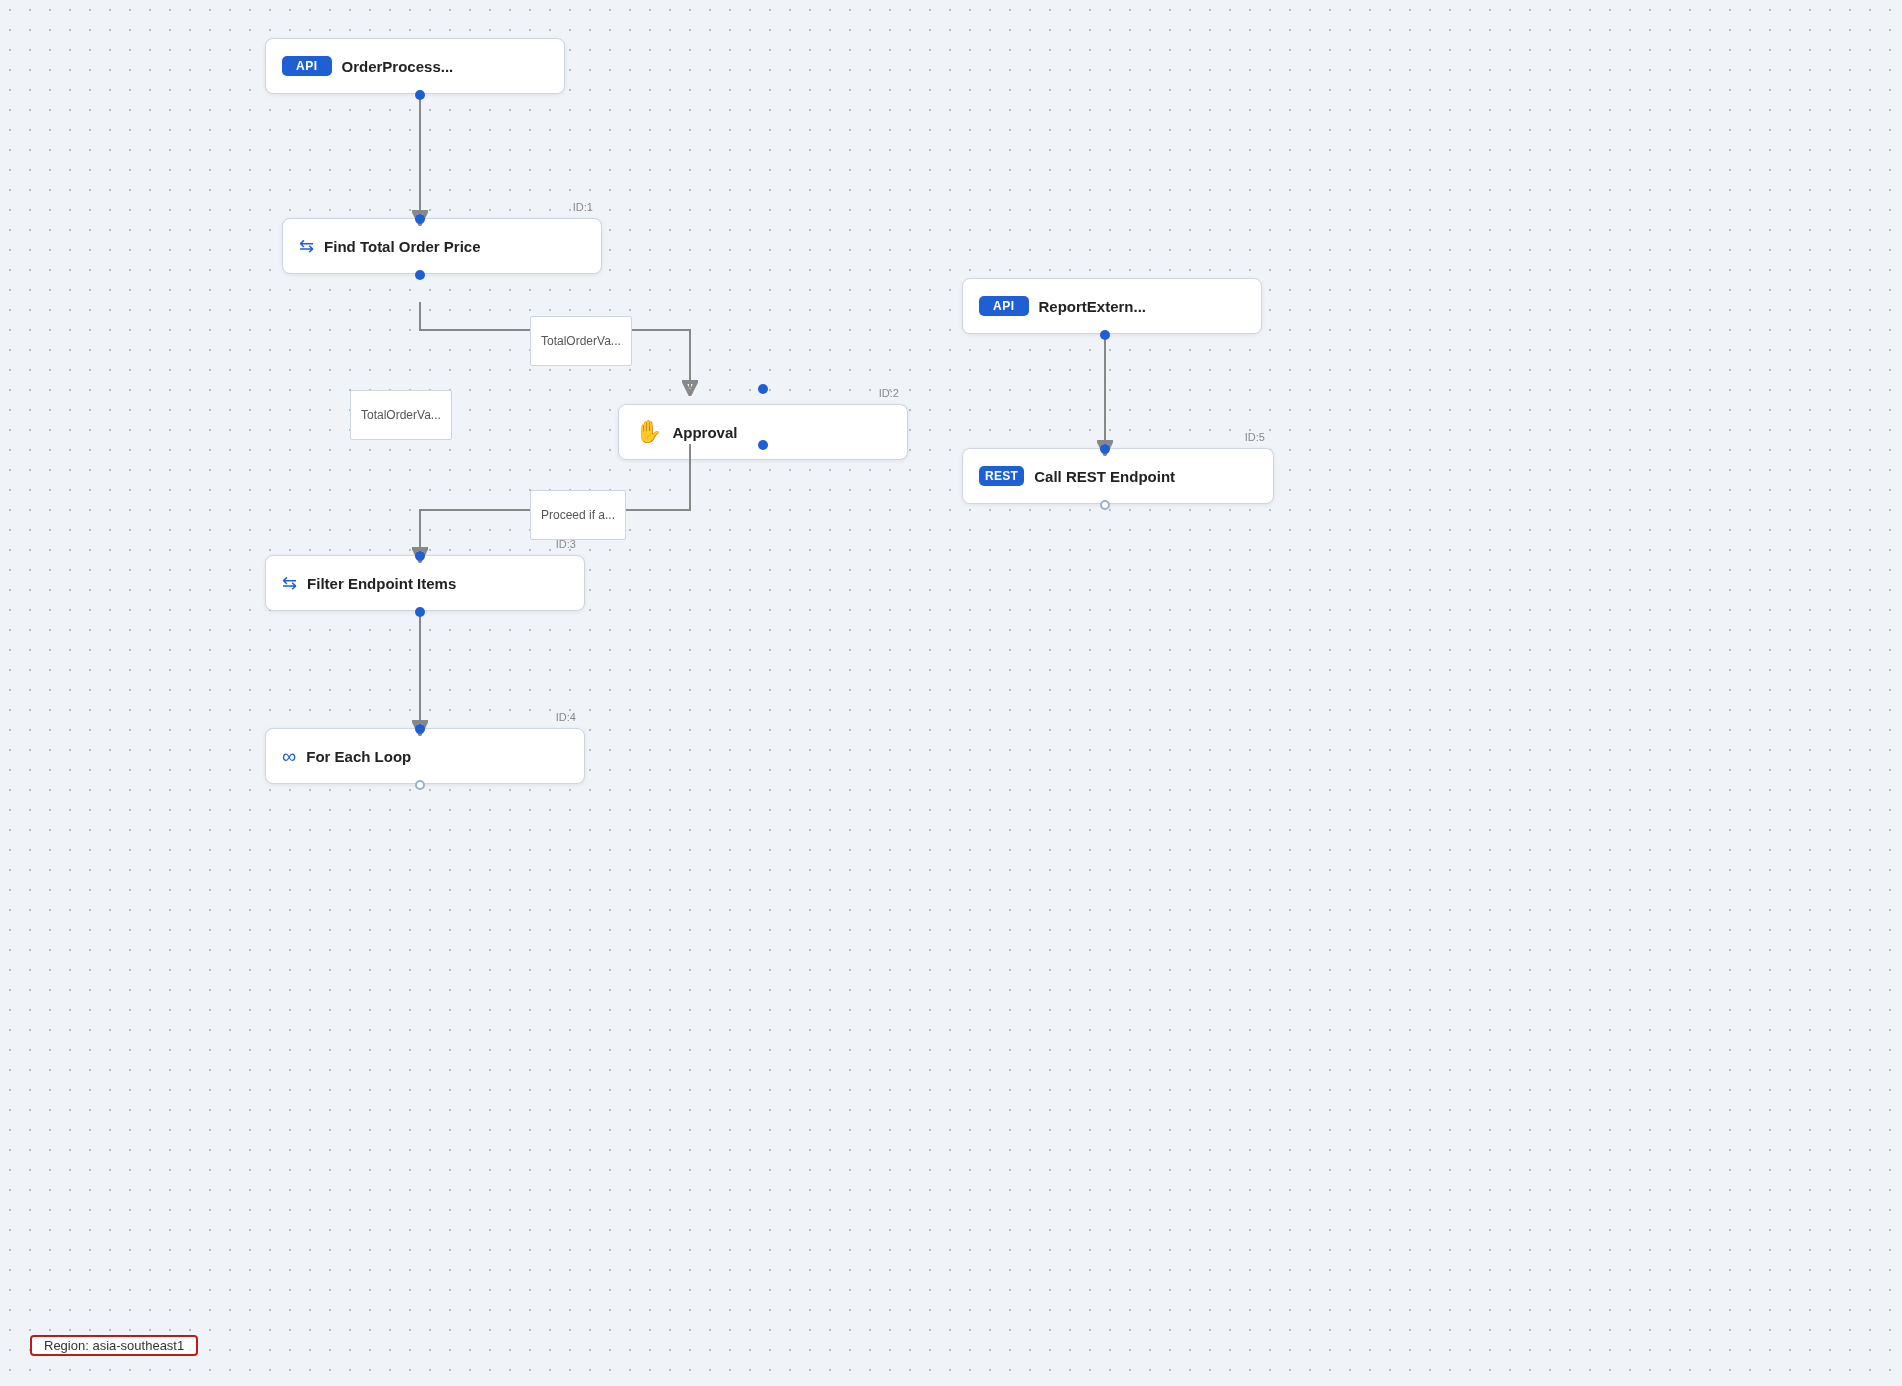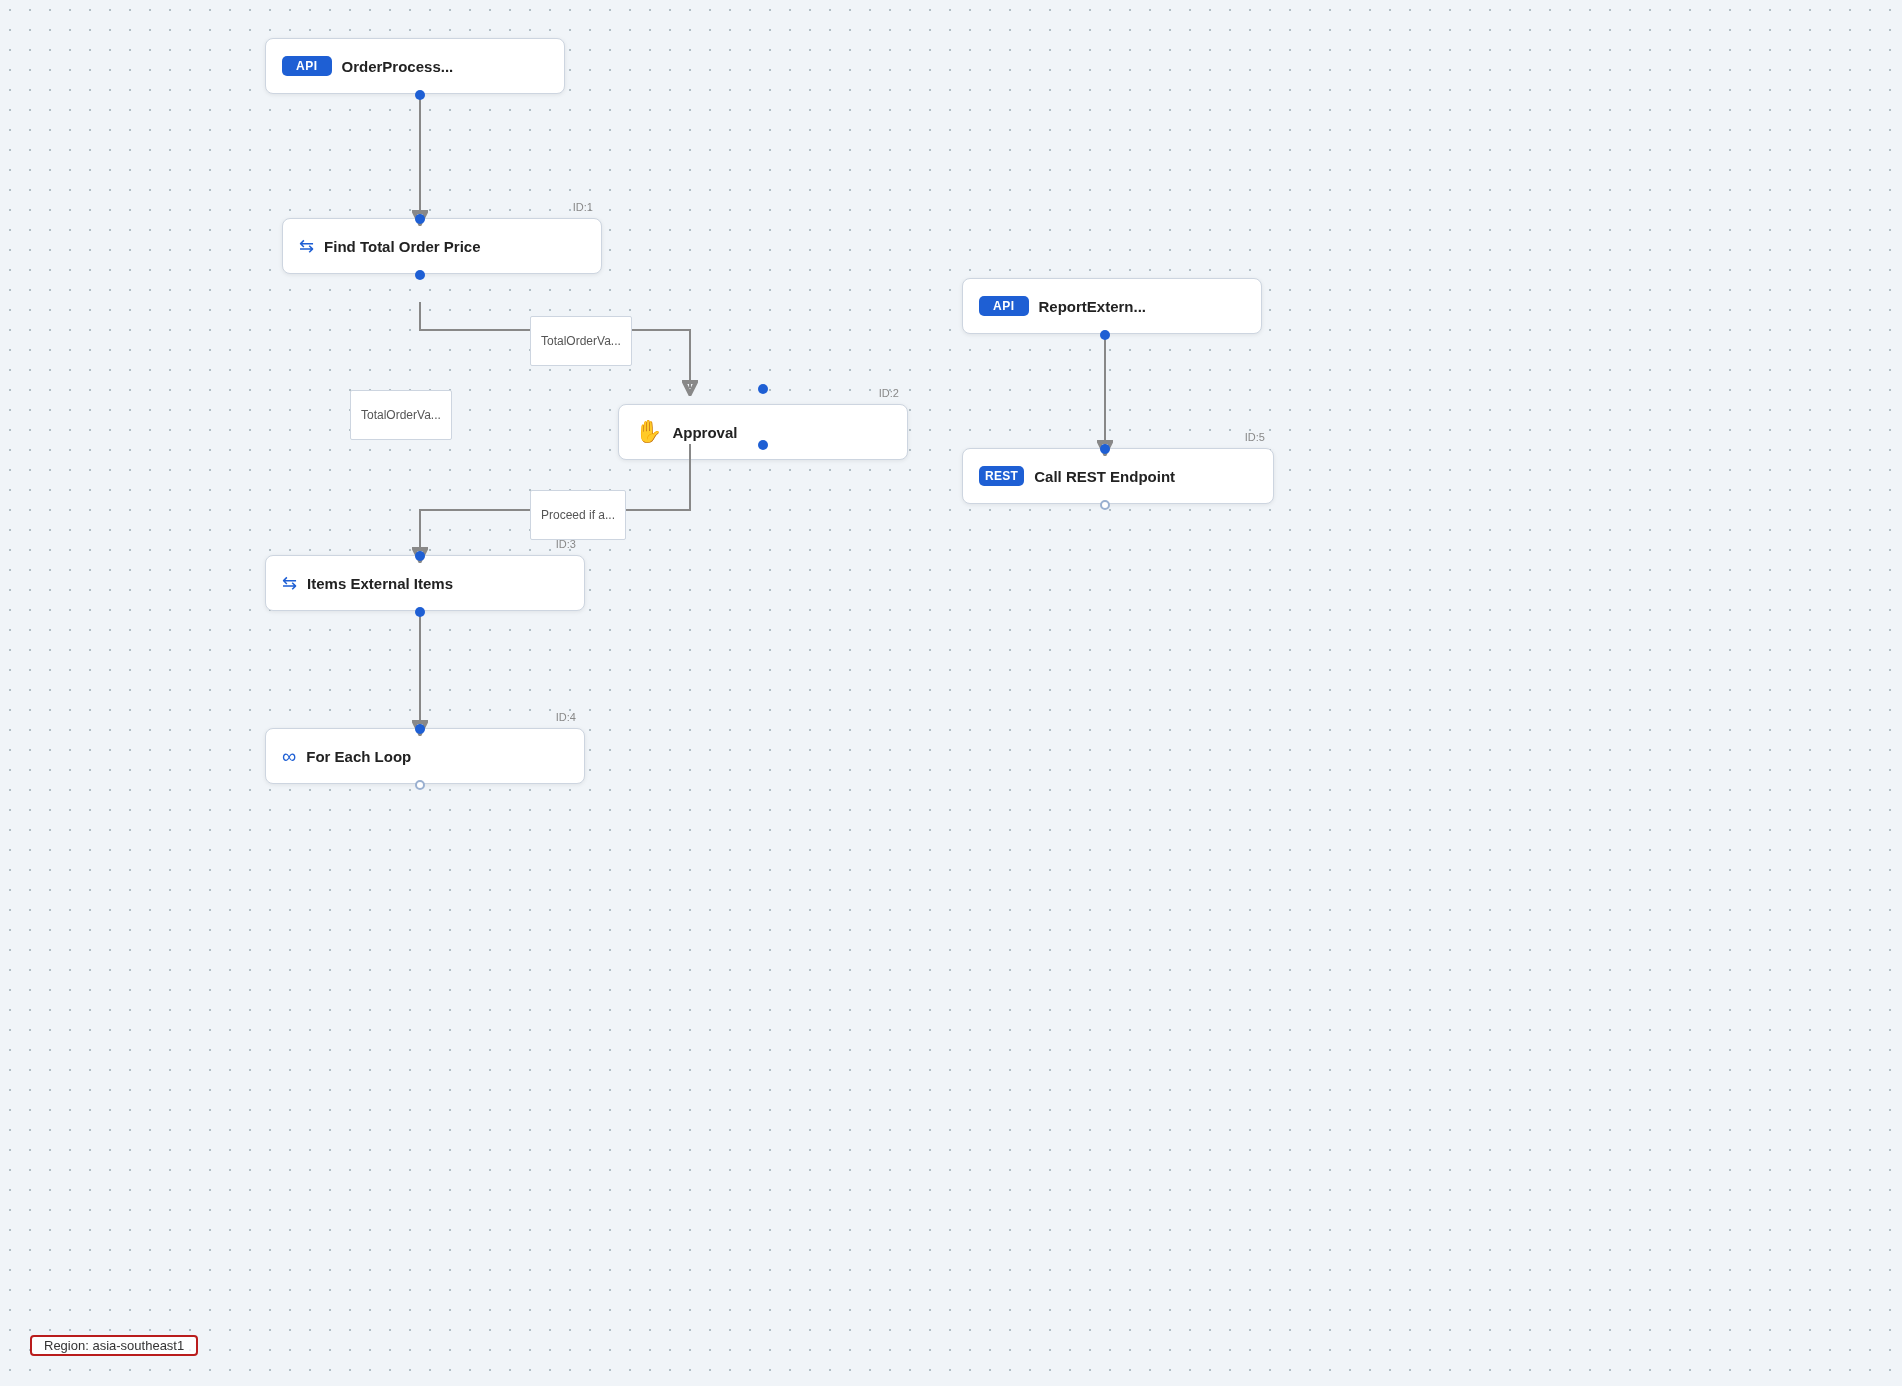--- a/index.html
+++ b/index.html
@@ -207,21 +207,21 @@
     <span class="node-label">Approval</span>
   </div>
 
   <div class="dot-blue" style="left:758px; top:384px;"></div>
 
   <div class="dot-blue" style="left:758px; top:440px;"></div>
 
   <div class="node" style="left:265px; top:555px; width:320px;">
     <span class="node-id">ID:3</span>
     <span class="icon-filter">⇆</span>
-    <span class="node-label">Items External Items</span>
+    <span class="node-label">Filter Endpoint Items</span>
   </div>
 
   <div class="dot-blue" style="left:415px; top:551px;"></div>
 
   <div class="dot-blue" style="left:415px; top:607px;"></div>
 
   <div class="node" style="left:265px; top:728px; width:320px;">
     <span class="node-id">ID:4</span>
     <span class="icon-loop">∞</span>
     <span class="node-label">For Each Loop</span>

